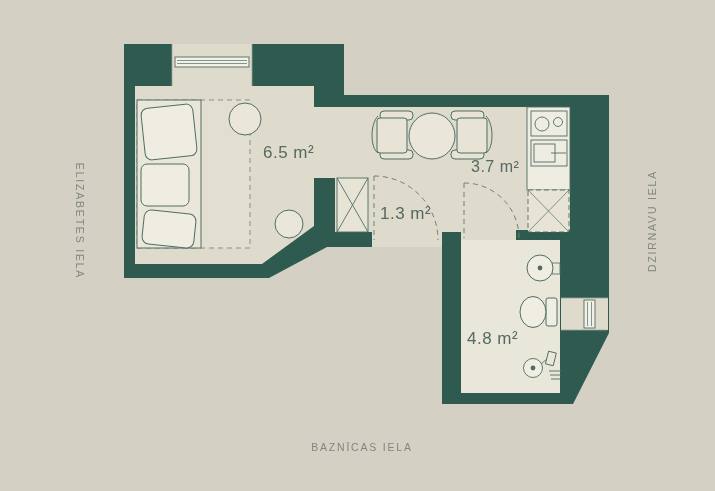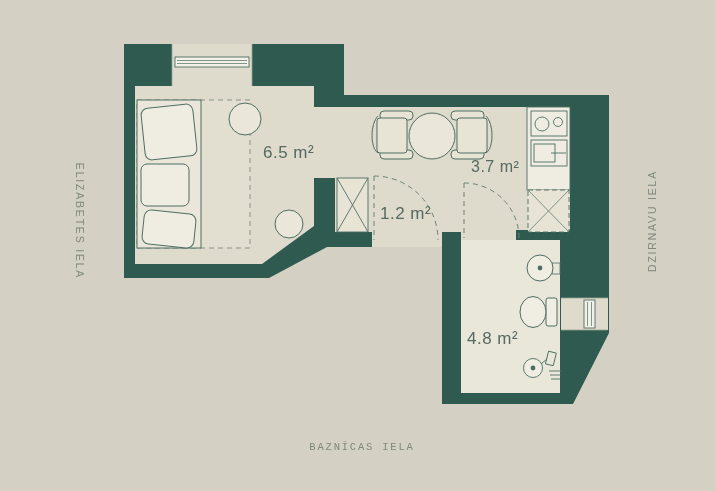--- a/index.html
+++ b/index.html
@@ -143,19 +143,19 @@
         <line x1="517" y1="364" x2="523" y2="359"></line>
         <line x1="525" y1="371" x2="538" y2="371"></line>
         <line x1="526" y1="375" x2="537" y2="375"></line>
         <line x1="527" y1="379" x2="536" y2="379"></line>
       </g>
     </g>
   </svg>
 
   <div class="area-label" style="left:239px;top:143px;">6.5 m²</div>
   <div class="area-label" style="left:447px;top:158px;font-size:16px;">3.7 m²</div>
-  <div class="area-label" style="left:356px;top:204px;">1.2 m²</div>
+  <div class="area-label" style="left:356px;top:204px;">1.3 m²</div>
   <div class="area-label" style="left:443px;top:329px;">4.8 m²</div>
 
   <div class="street-label street-left" style="left:56px;top:221px;">ELIZABETES IELA</div>
   <div class="street-label street-right" style="left:628px;top:221px;">DZIRNAVU IELA</div>
-  <div class="street-label" style="left:338px;top:447px;font-family:Liberation Mono, monospace;">BAZNĪCAS IELA</div>
+  <div class="street-label" style="left:338px;top:447px;">BAZNĪCAS IELA</div>
 </div>
 
 </body></html>

